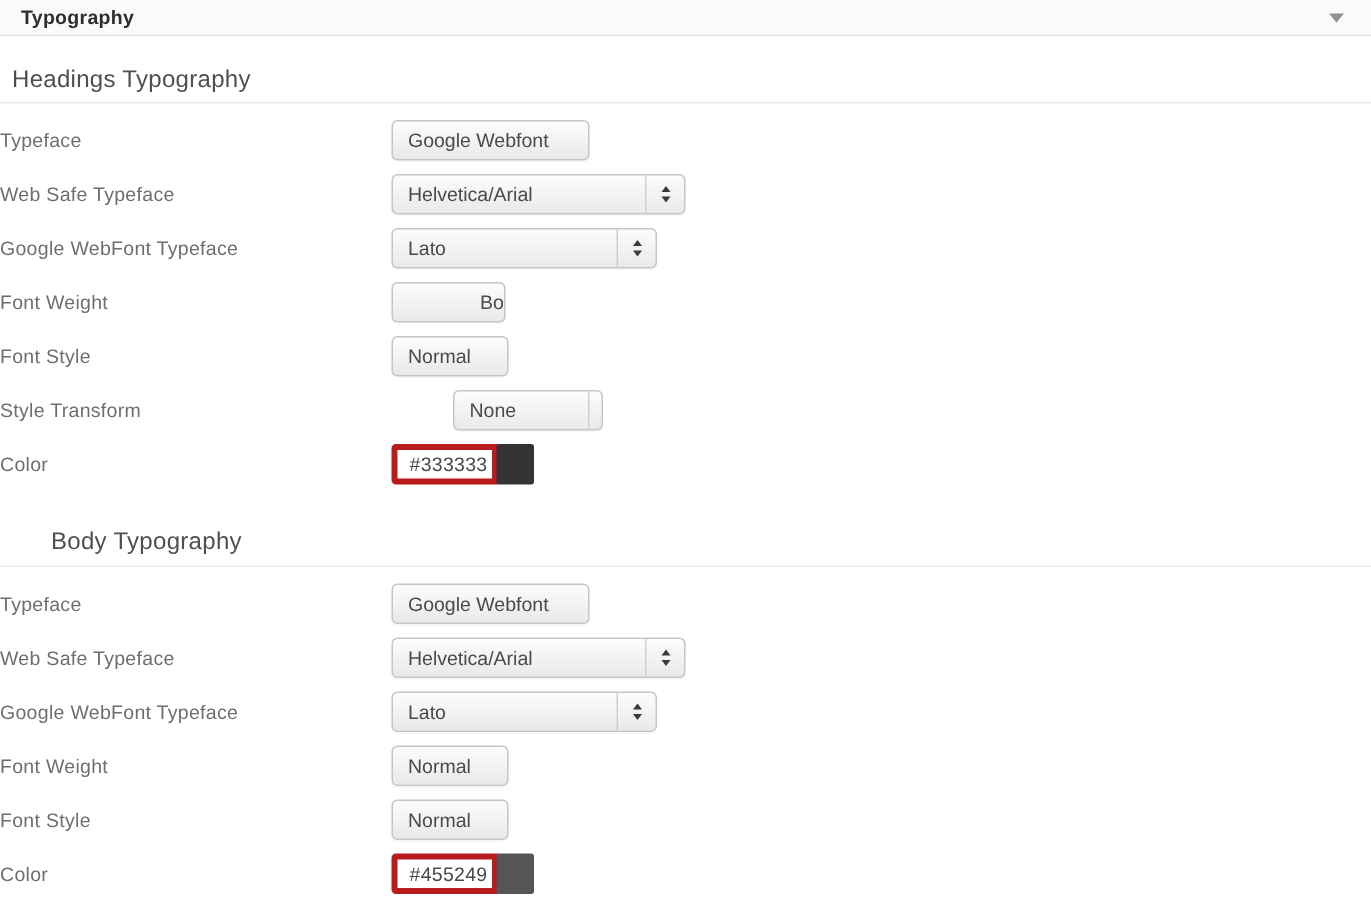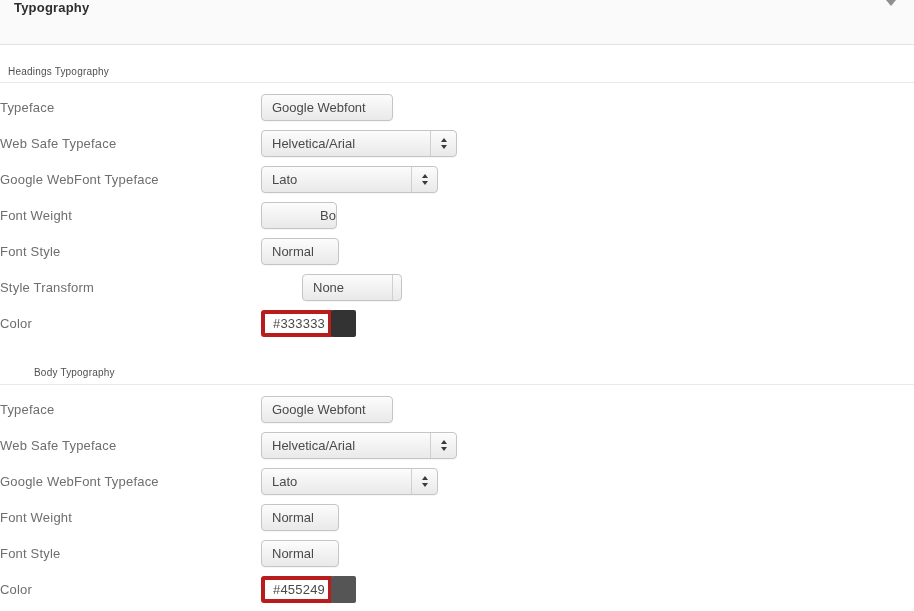--- a/index.html
+++ b/index.html
@@ -7,43 +7,43 @@
   body {
     width:914px; height:611px;
     font-family:"Liberation Sans", sans-serif;
     font-size:13px;
     overflow:hidden;
   }
   .panel { width:914px; height:611px; background:#fff; }
 
   
   .panel-header {
-    height:45px; background:#fafafa;
+    height:24px; background:#fafafa;
     border-bottom:1px solid #e2e2e2;
-    display:flex; align-items:flex-start; justify-content:space-between;
+    display:flex; align-items:center; justify-content:space-between;
     padding:0 18px 0 14px;
     cursor:pointer;
   }
   .panel-title {
     font-weight:bold; color:#2d2d2d; font-size:13px; letter-spacing:.2px;
   }
   .collapse-icon {
     width:0; height:0;
     border-left:5px solid transparent;
     border-right:5px solid transparent;
     border-top:6px solid #8f8f8f;
   }
 
   
   .section-heading-wrap {
     padding:21px 0 5px 8px;
     border-bottom:1px solid #e9e9e9;
   }
   .section + .section .section-heading-wrap { padding-top:26px; padding-bottom:6px;padding-left:34px; }
-  .section-heading { color:#4f4f4f; font-size:10px; letter-spacing:.2px; }
+  .section-heading { color:#4f4f4f; font-size:16px; letter-spacing:.2px; }
 
   .rows { padding-top:6px; }
   .row { height:36px; display:flex; align-items:center; }
   .row-label {
     width:261px; padding-left:0; flex:0 0 261px;
     color:#6e6e6e; letter-spacing:.2px;
   }
 
   
   .select {

